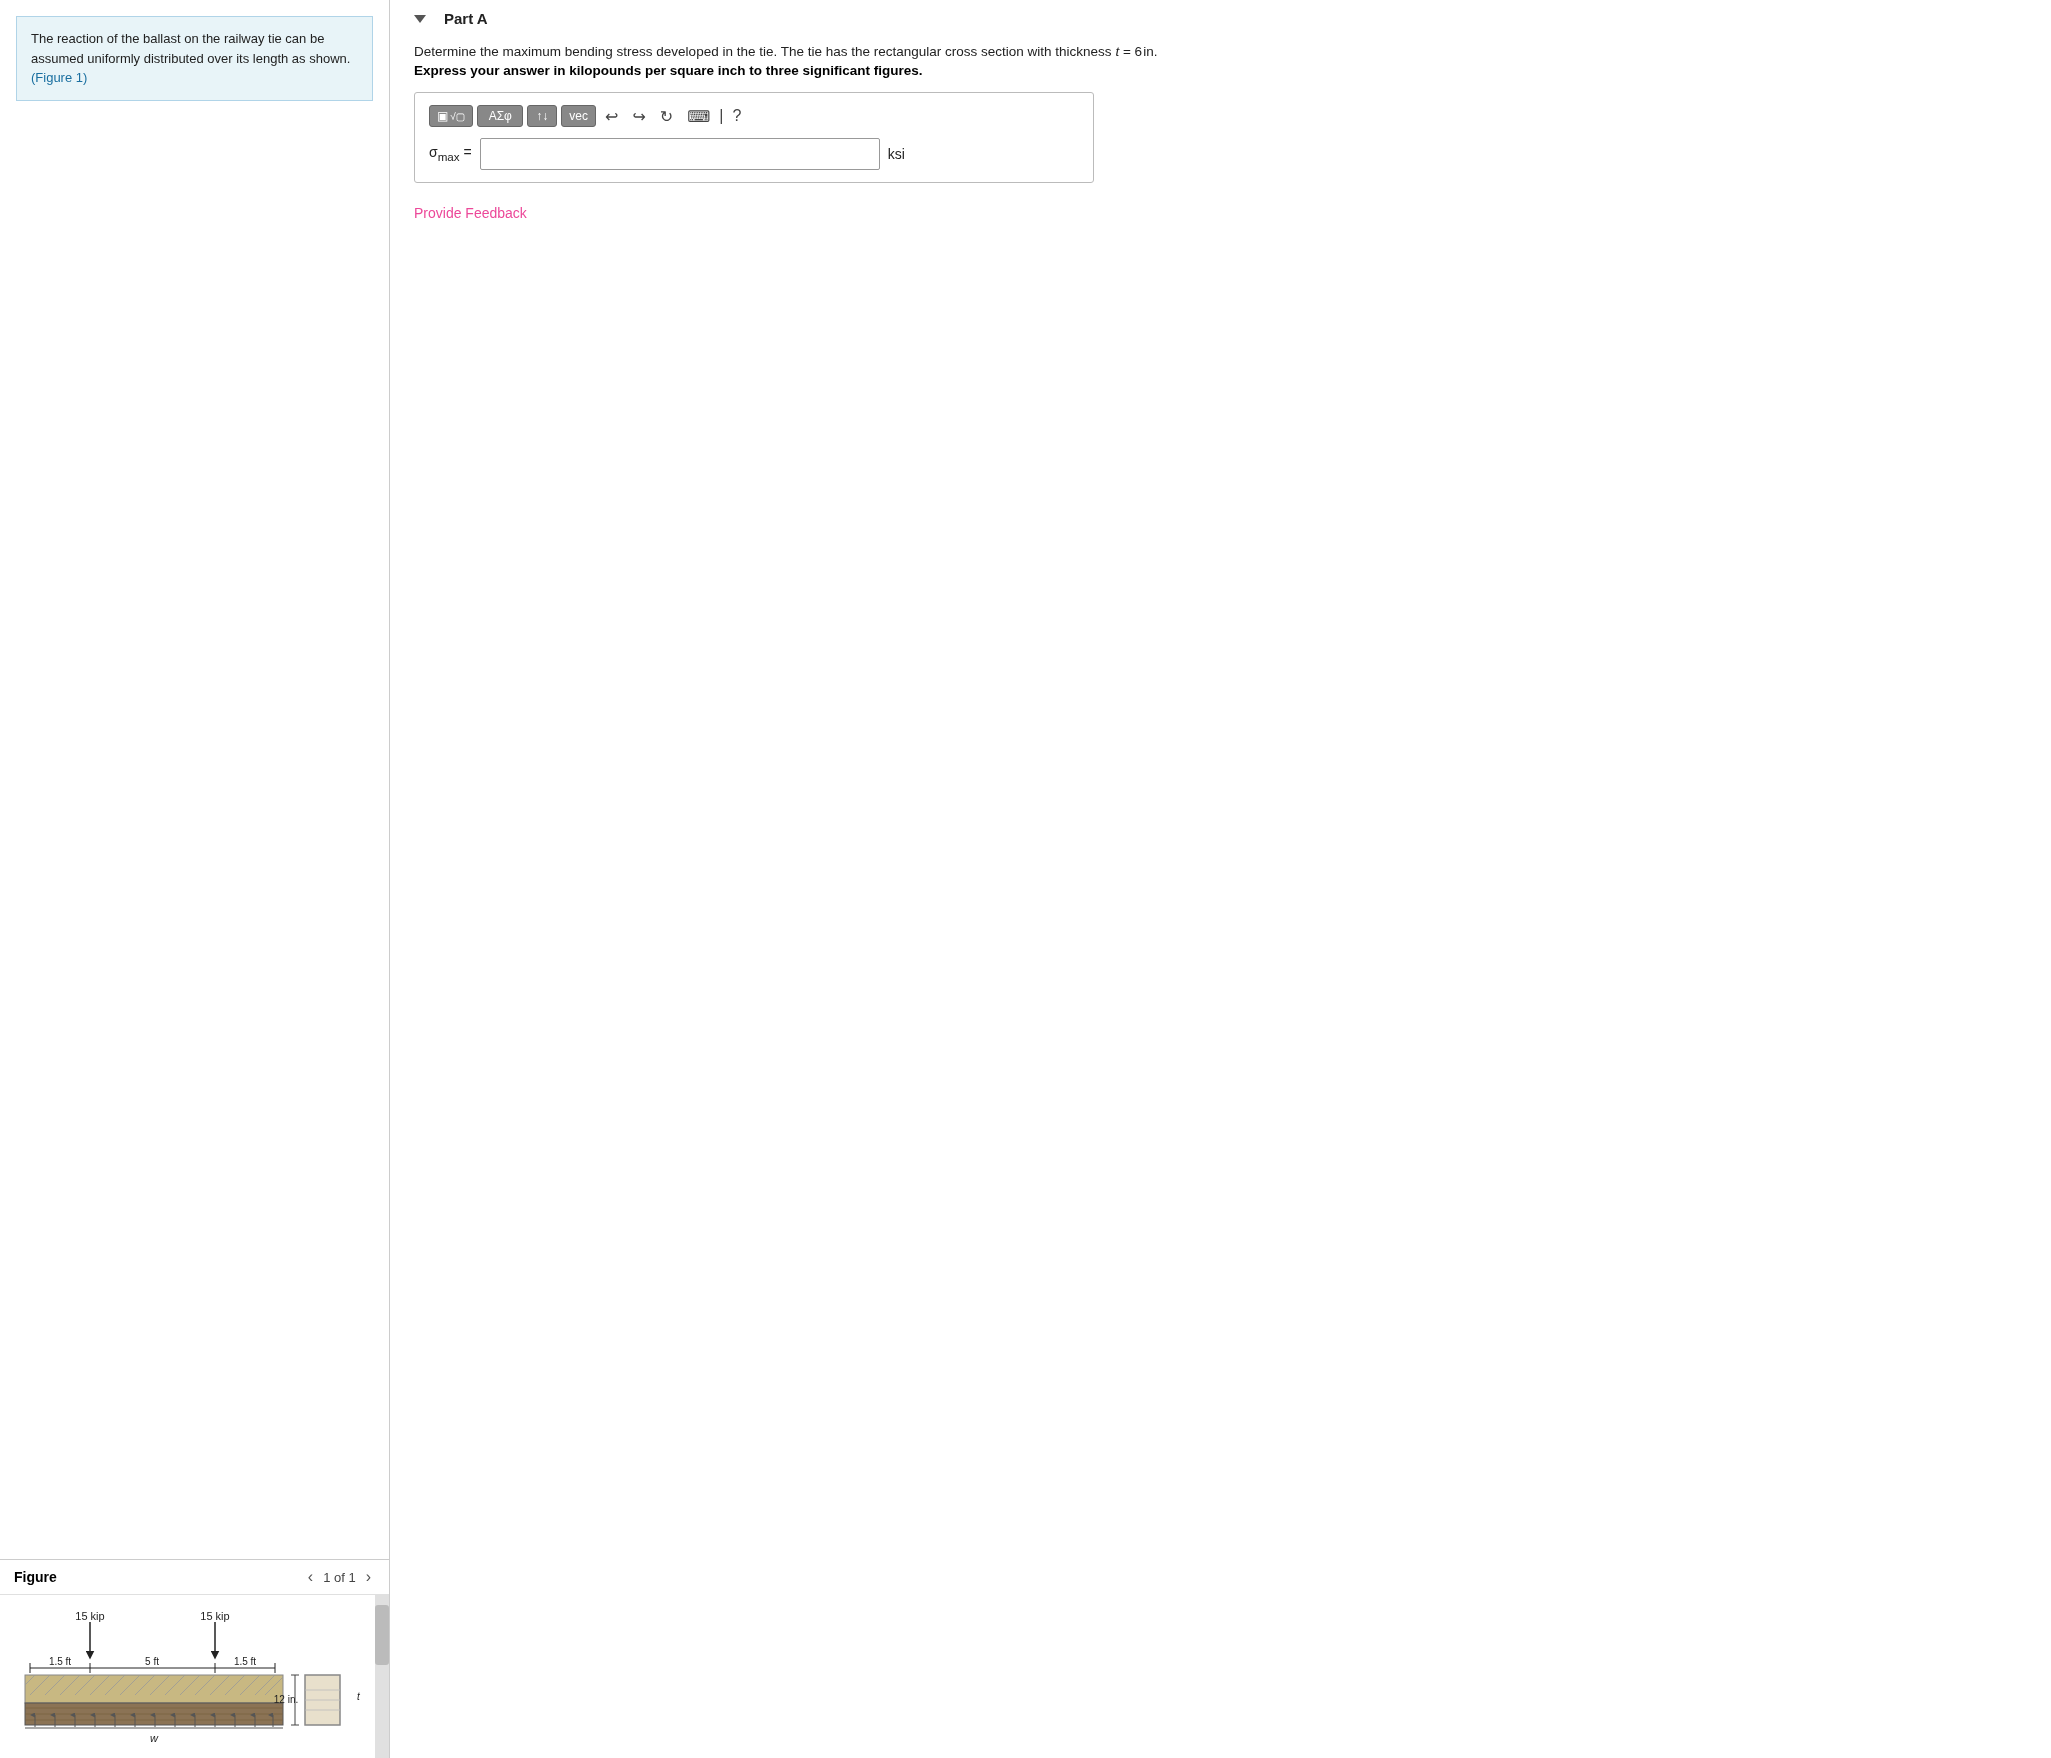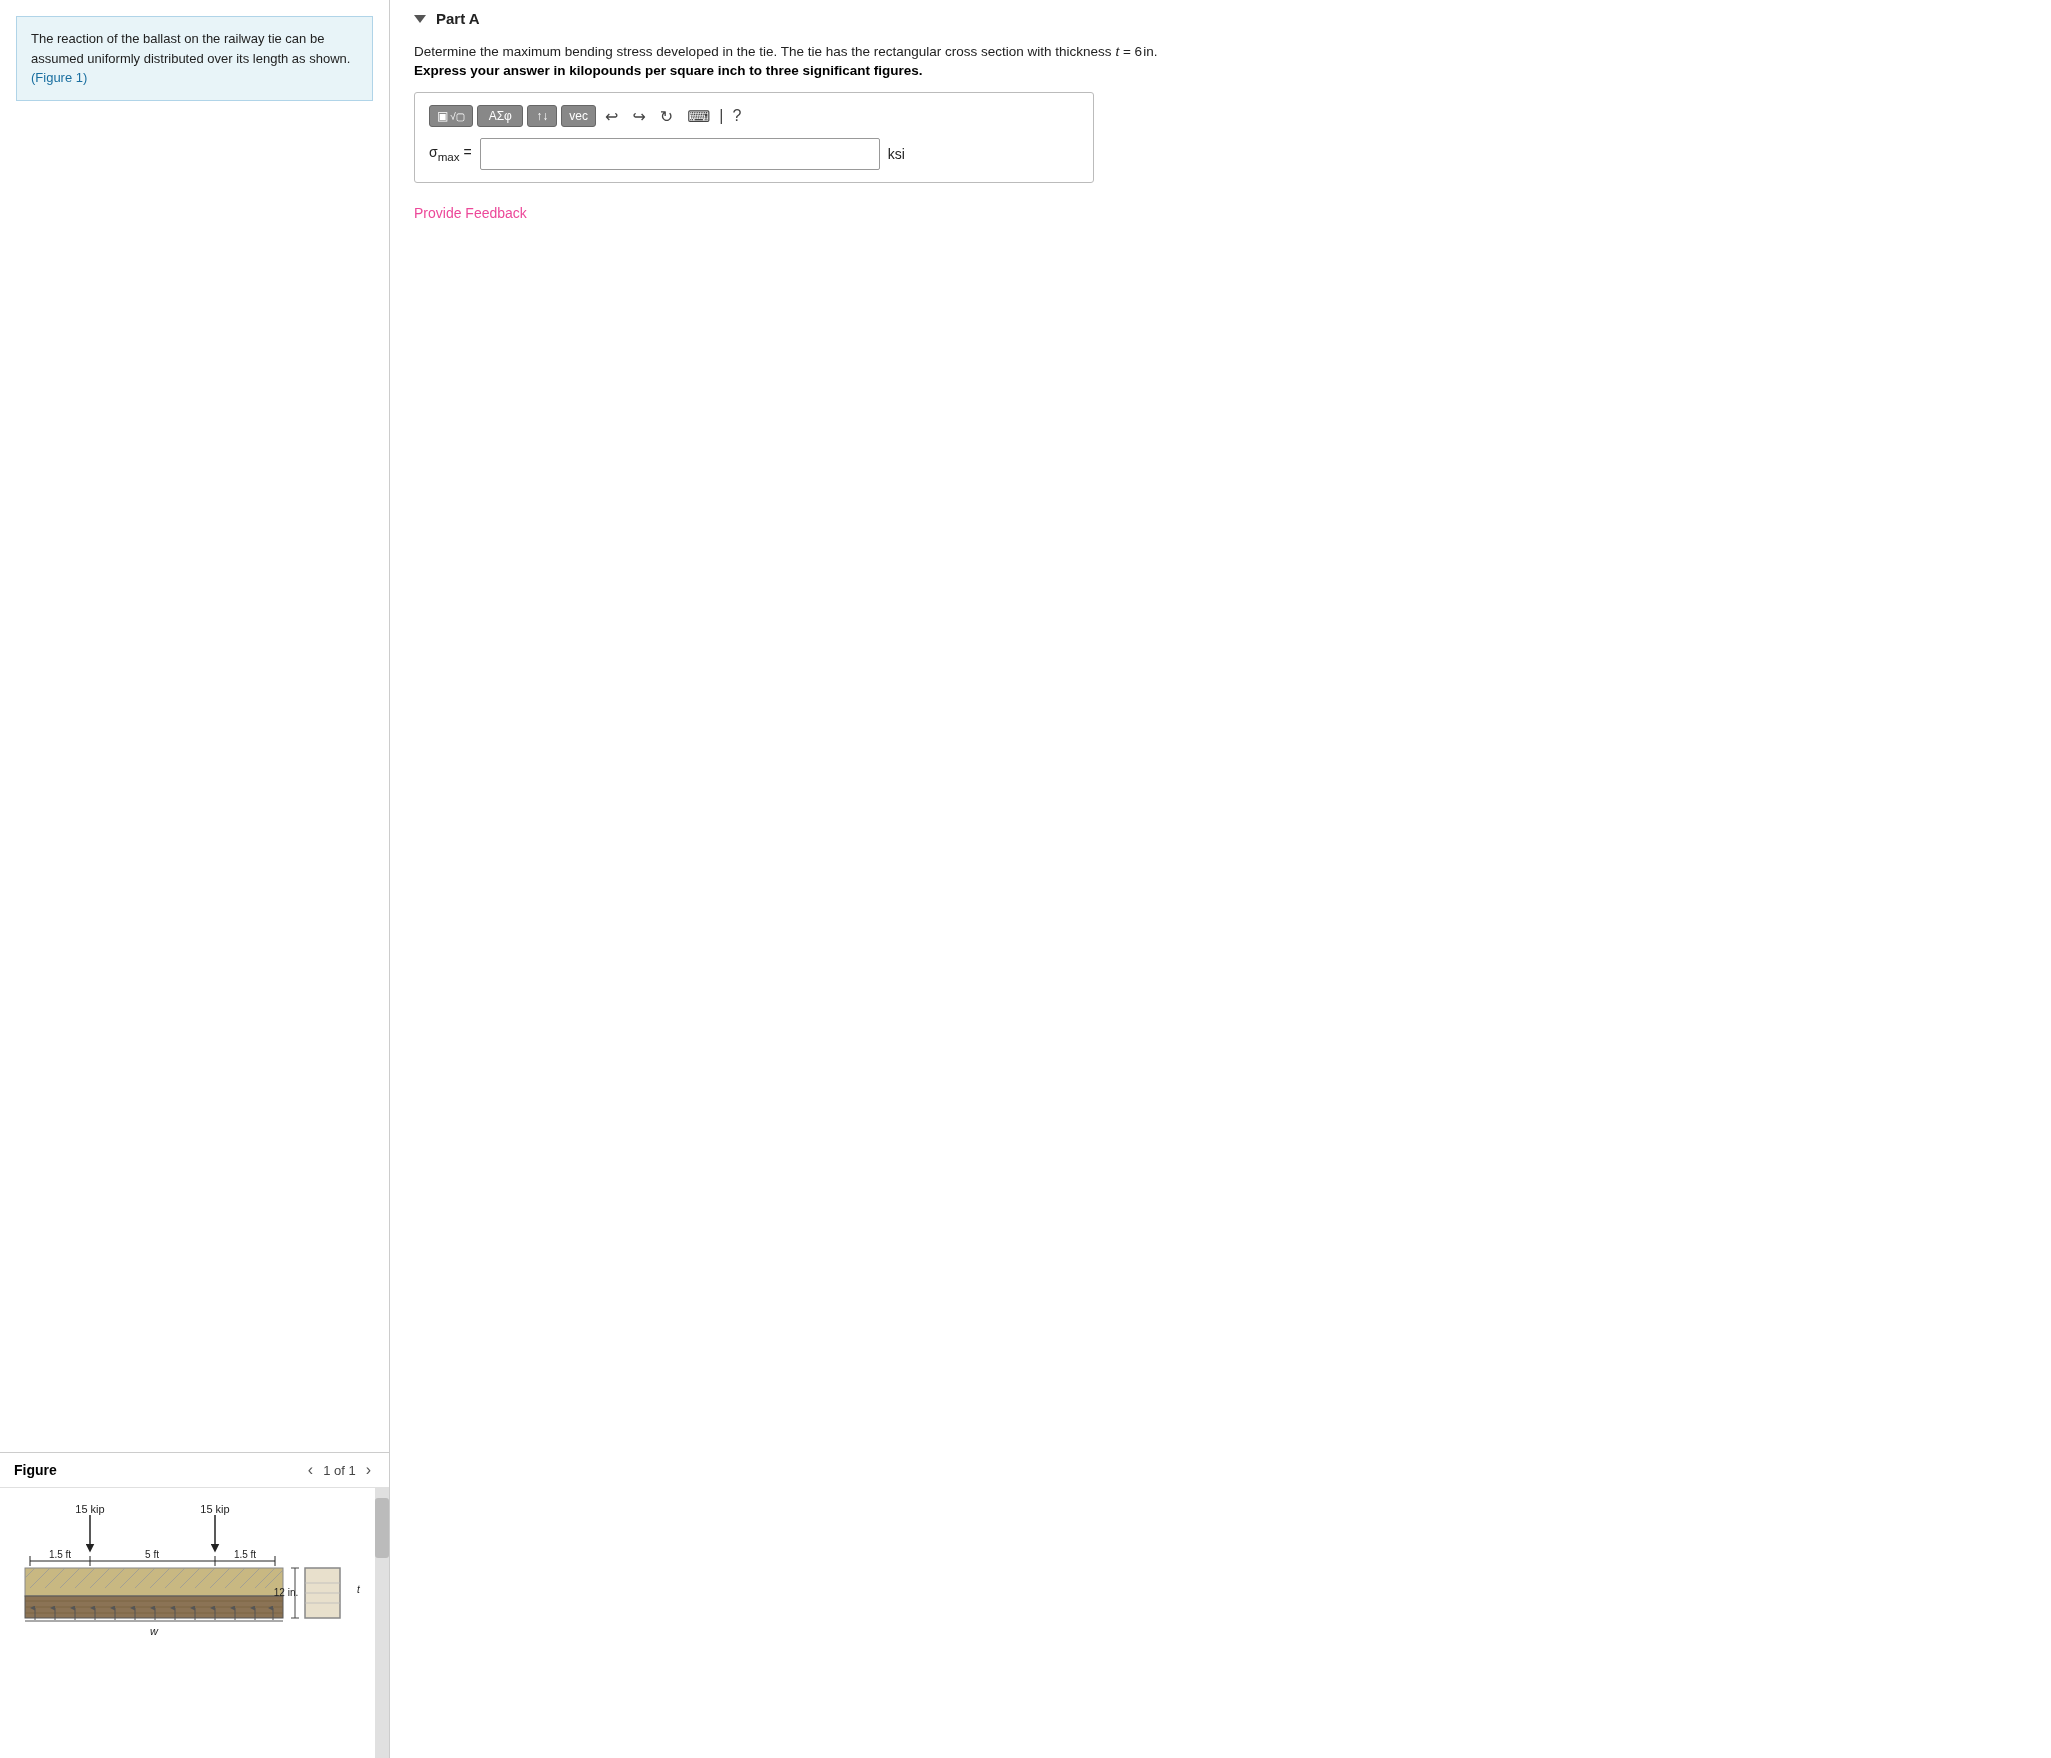--- a/index.html
+++ b/index.html
@@ -72,37 +72,37 @@
       background: none;
       border: none;
       cursor: pointer;
       font-size: 16px;
       color: #555;
       padding: 0 4px;
     }
 
     .figure-canvas {
       background: #fff;
-      height: 271px;
+      height: 164px;
       overflow: hidden;
       position: relative;
       border-top: 1px solid #e0e0e0;
     }
 
     
     .right-panel {
       flex: 1;
       padding: 10px 24px 20px 24px;
       overflow-y: auto;
     }
 
     .part-header {
       display: flex;
       align-items: center;
-      gap: 6px;
+      gap: 14px;
       font-weight: bold;
       font-size: 15px;
       margin-bottom: 14px;
       color: #222;
     }
 
     .chevron-down {
       display: inline-block;
       width: 0;
       height: 0;

